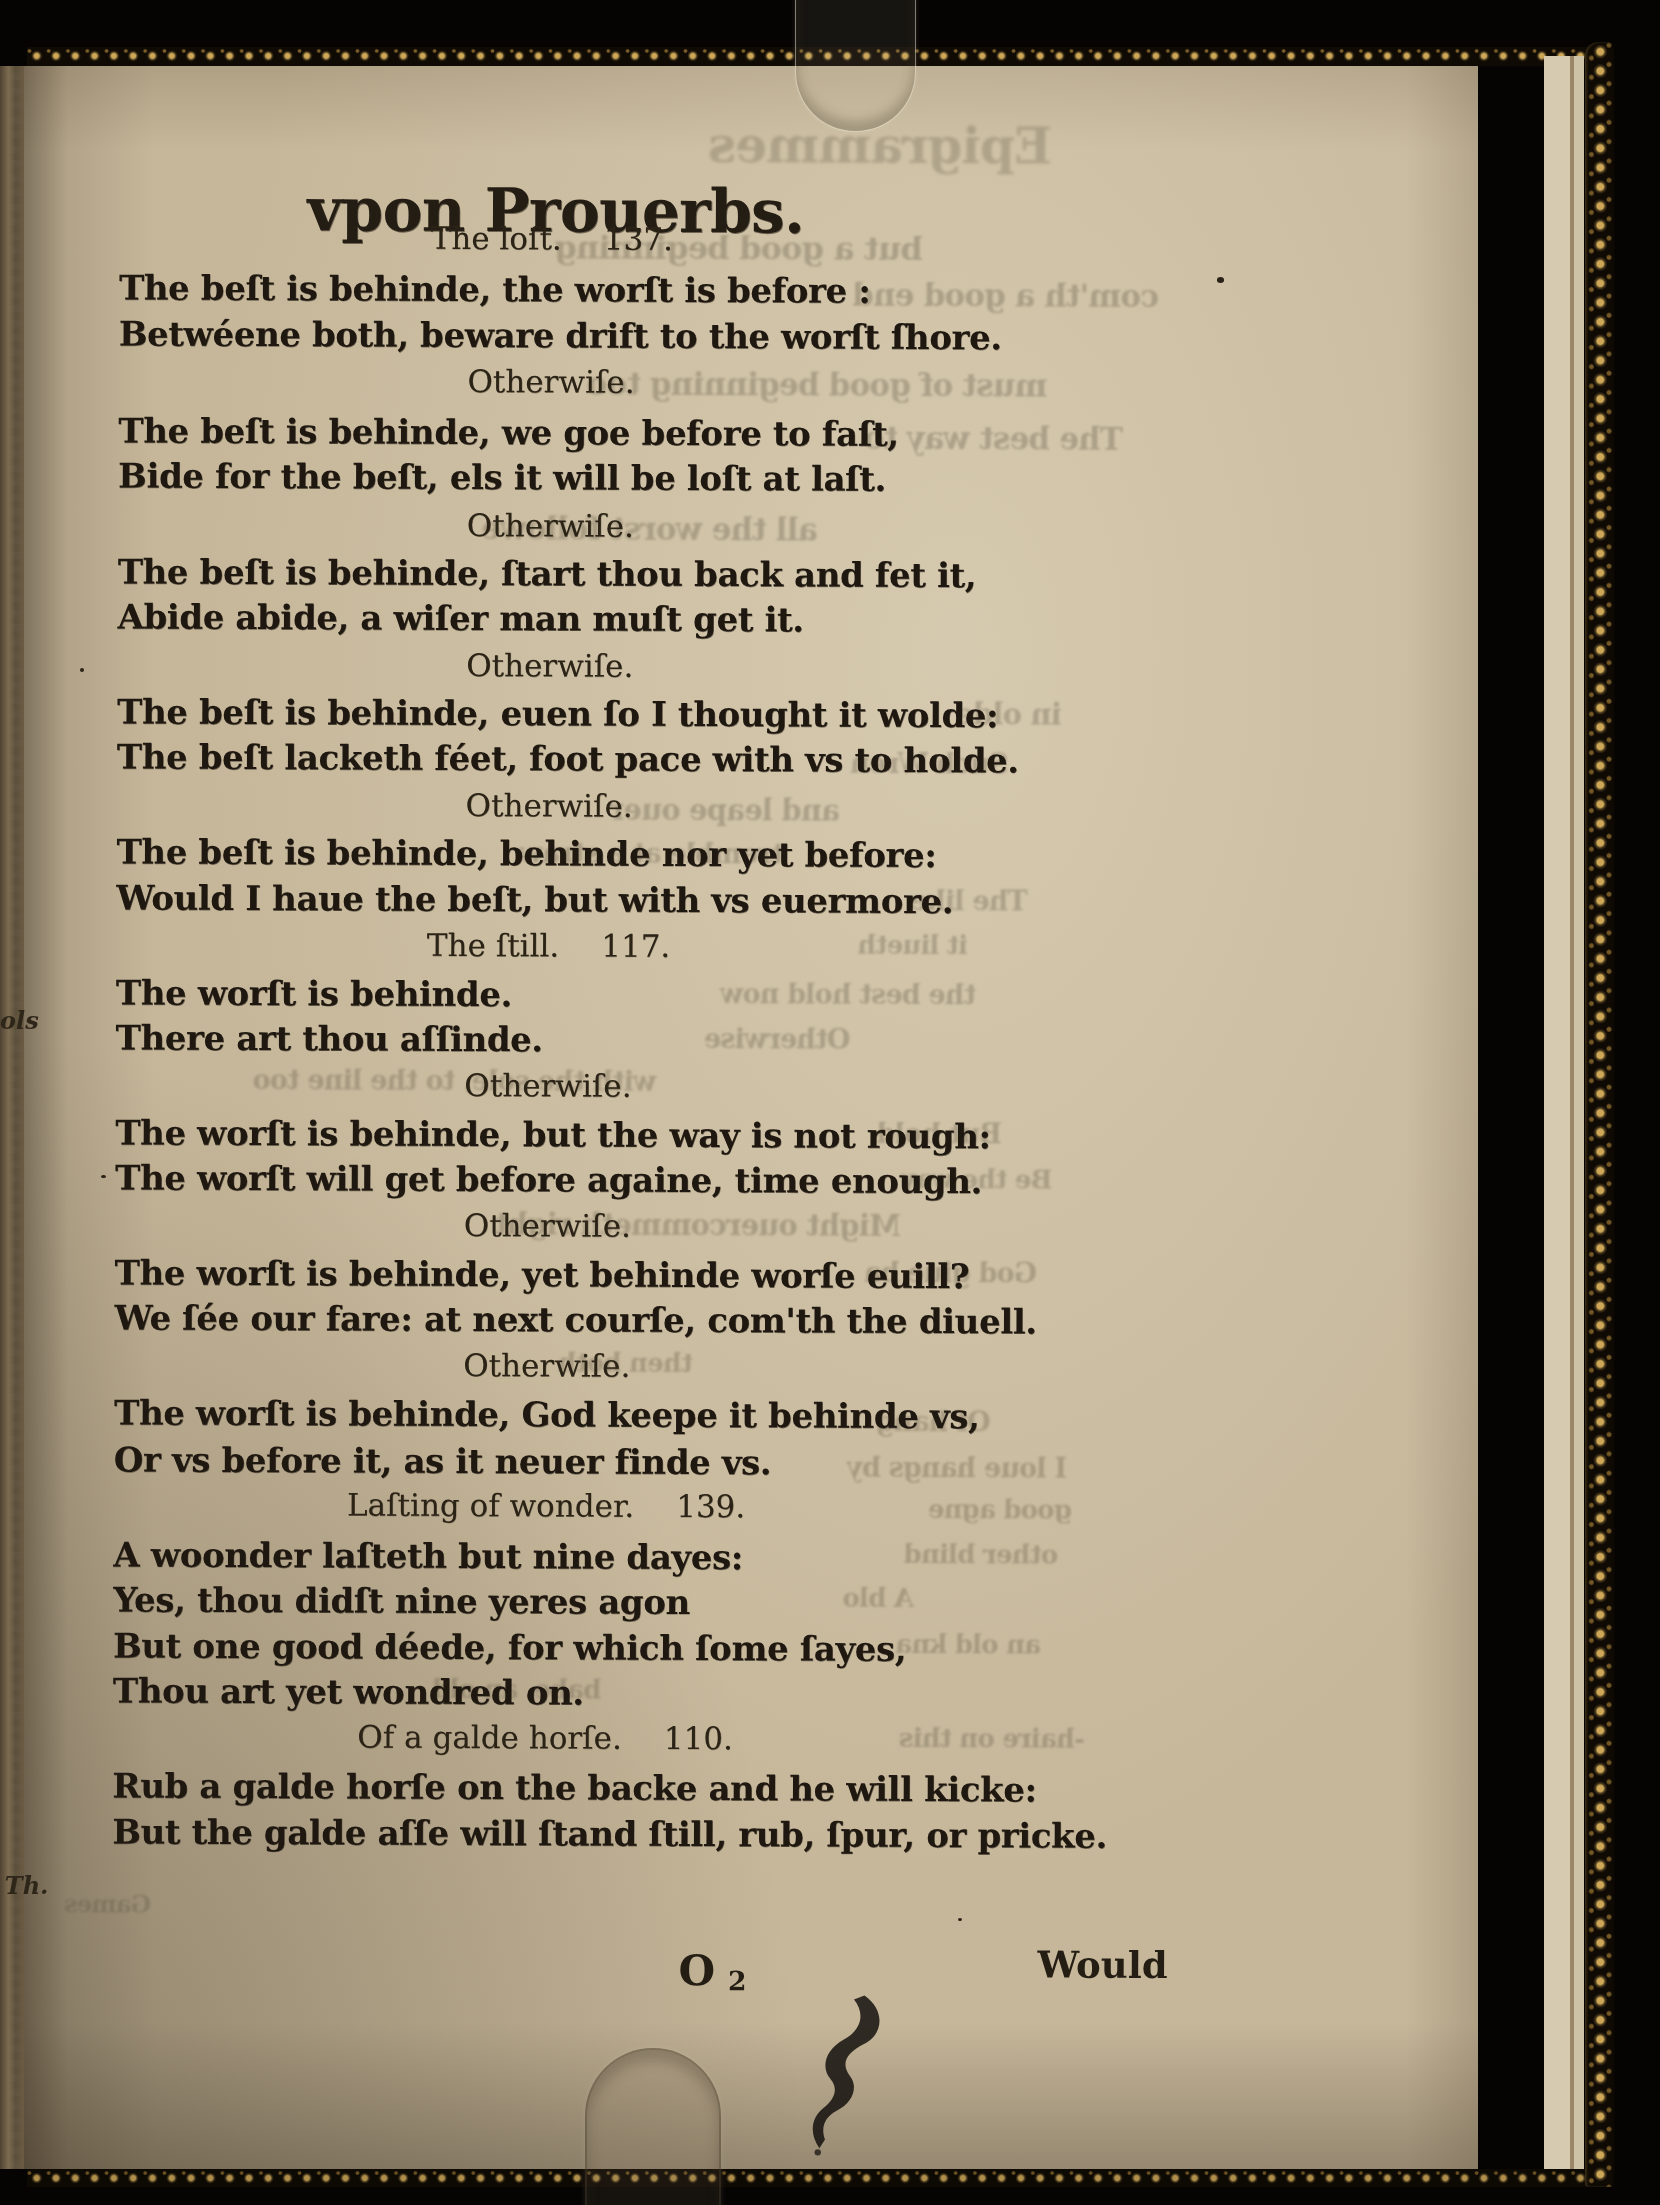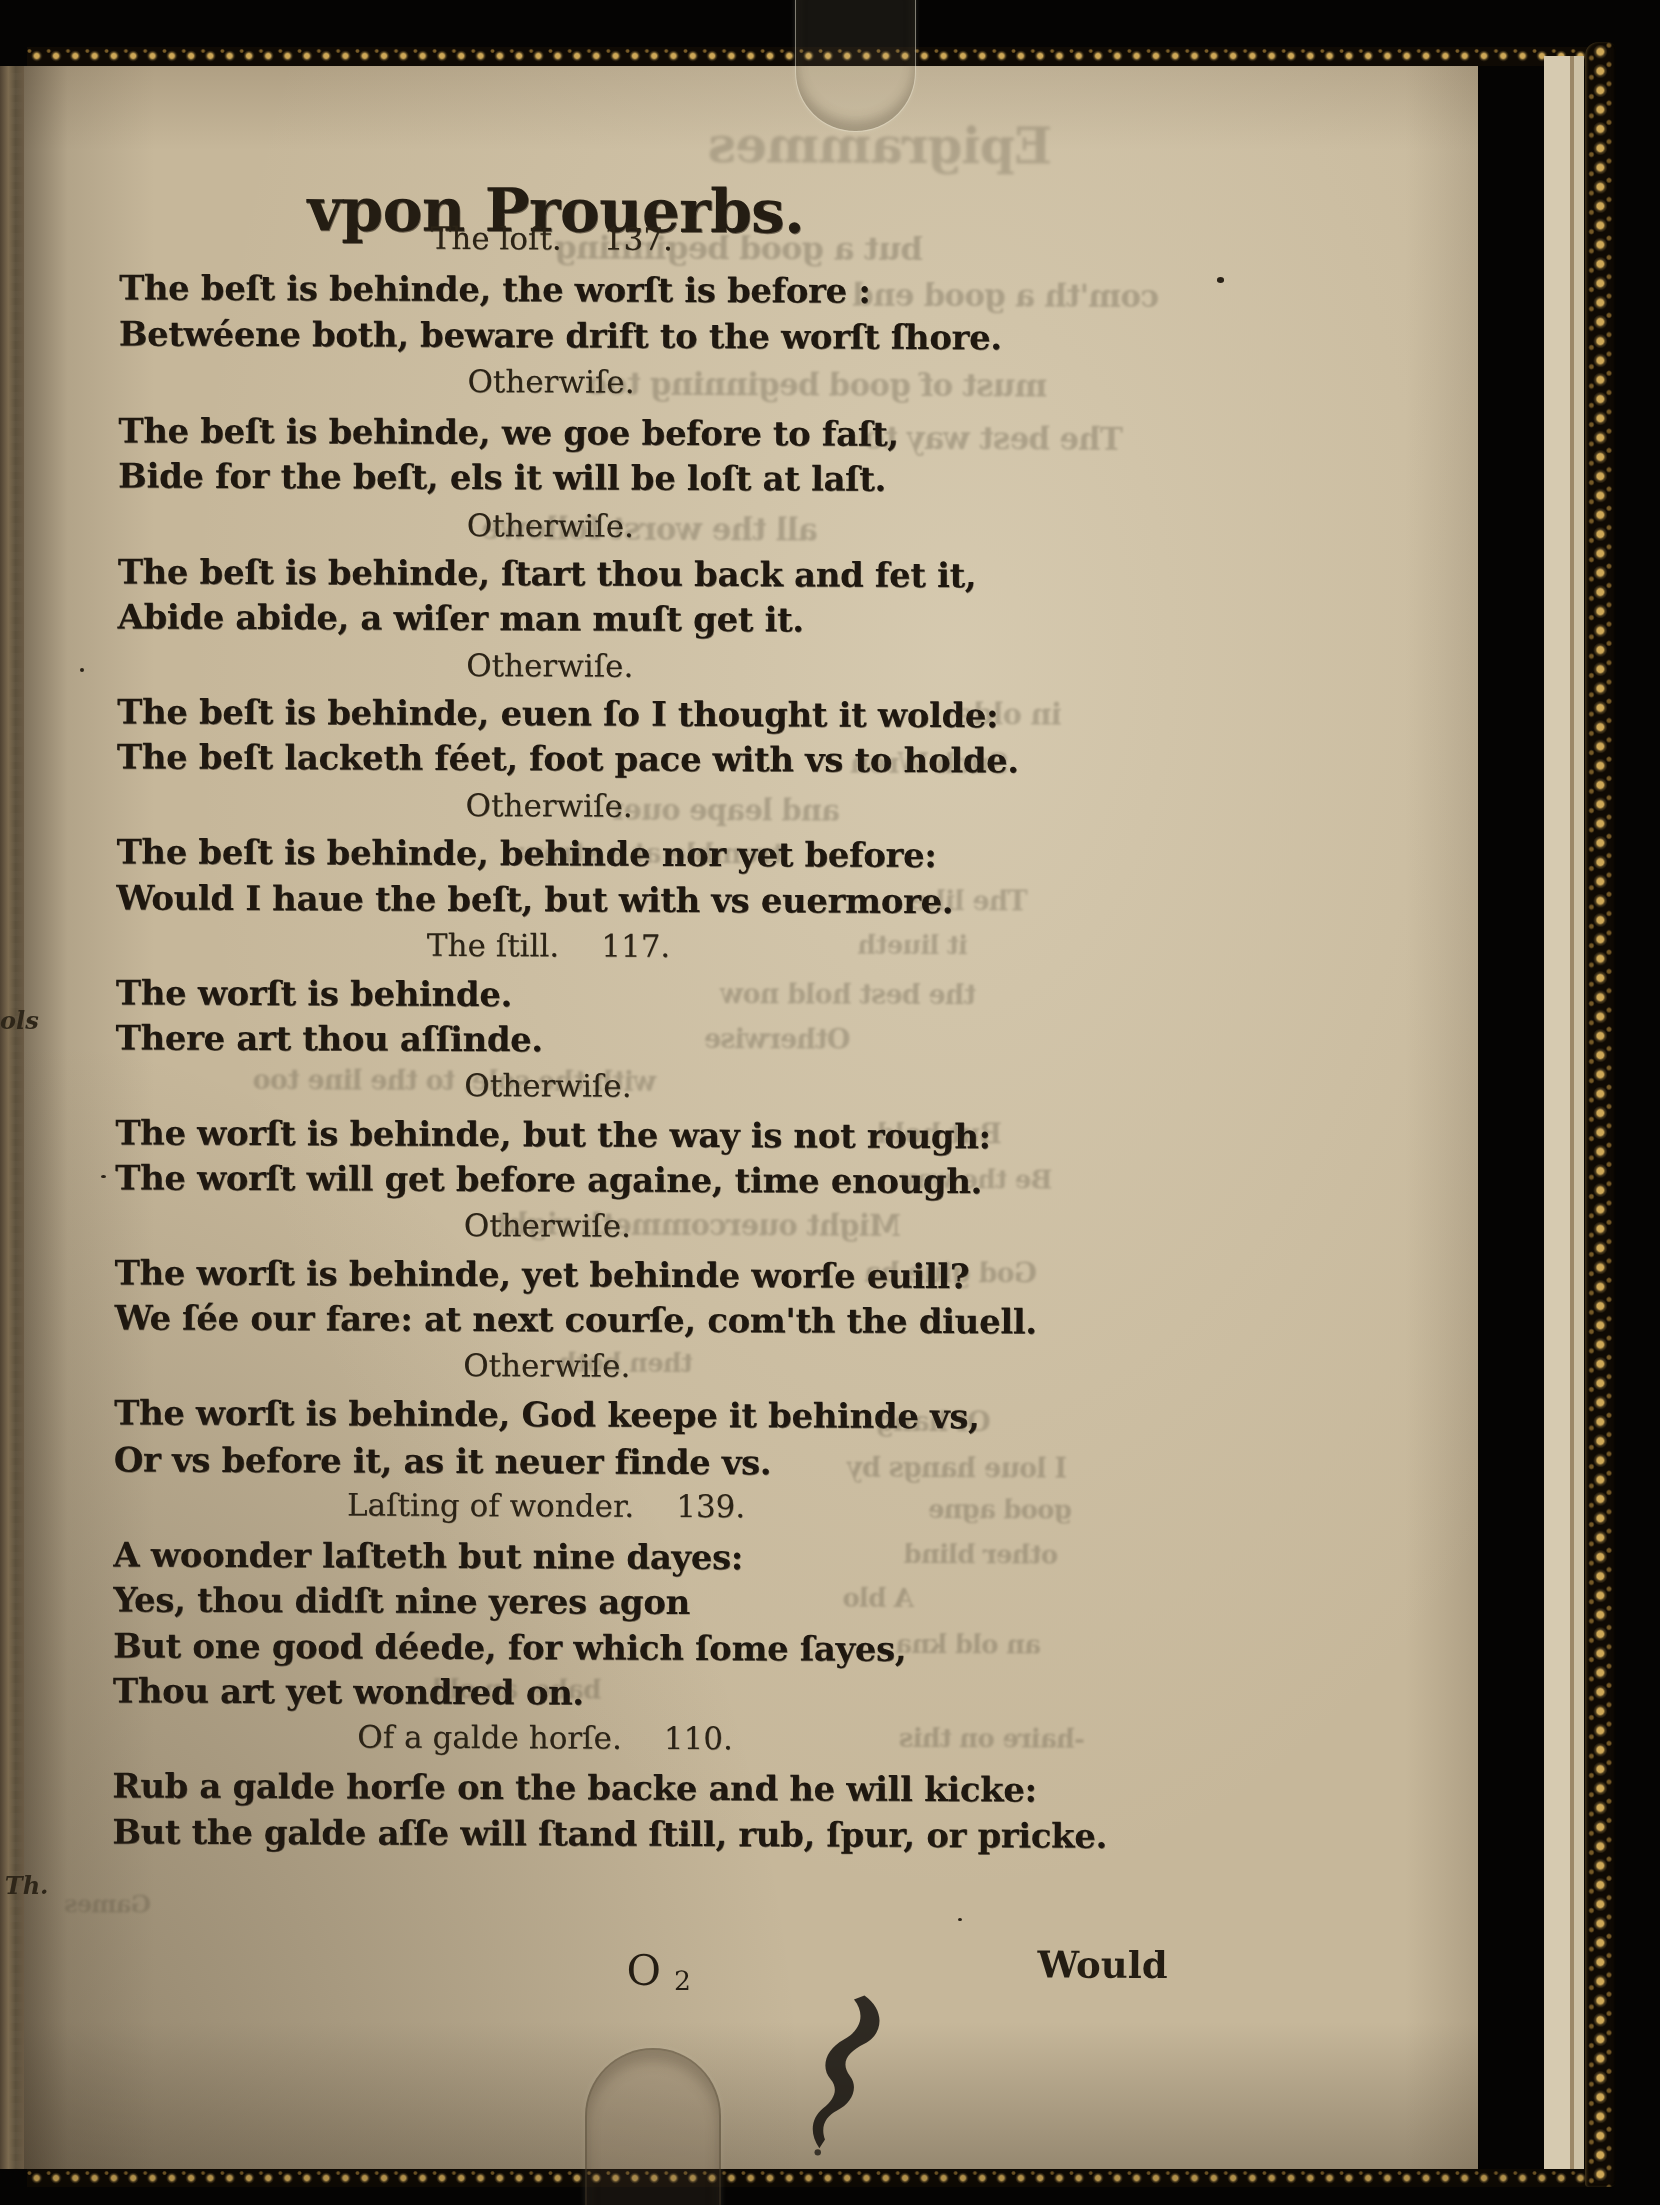--- a/index.html
+++ b/index.html
@@ -47,21 +47,21 @@
   
   .textblock{position:absolute;left:0;top:0;width:100%;height:100%;
     transform:rotate(.25deg);transform-origin:209px 209px;color:#201910;}
   .title{position:absolute;left:283px;top:108px;font-size:60px;font-weight:700;letter-spacing:-0.8px;
     color:#241d13;text-shadow:0.8px 1px 0.6px rgba(34,26,16,.55);white-space:nowrap;}
   .caption{position:absolute;left:121px;width:813px;text-align:center;font-size:31px;
     color:#2b2316;text-shadow:0.4px 0.6px 0.4px rgba(43,35,22,.4);white-space:nowrap;}
   .capnum{margin-left:42px;}
   .verse{position:absolute;left:95px;font-size:34px;font-weight:700;letter-spacing:-0.4px;
     color:#1f1810;text-shadow:0.5px 0.7px 0.6px rgba(31,24,15,.5);white-space:nowrap;}
-  .signature{position:absolute;left:610px;top:1878px;font-size:42px;color:#241d13;white-space:nowrap;}
+  .signature{position:absolute;left:662px;top:1878px;font-size:42px;color:#241d13;white-space:nowrap;font-weight:bold;}
   .signum{font-size:26.6px;position:relative;top:4.8px;margin-left:13px;}
   .catchword{position:absolute;left:1021px;top:1873px;font-size:37px;font-weight:700;color:#241d13;white-space:nowrap;}
 
   .ghost{position:absolute;font-weight:700;color:#564e3c;opacity:.3;filter:blur(1.3px);
     letter-spacing:-0.8px;transform:scaleX(-1);white-space:nowrap;}
   .ghost-big{opacity:.26;filter:blur(1.6px);}
   .margin-frag{position:absolute;font-style:italic;font-weight:700;color:#2e2619;font-size:24px;white-space:nowrap;}
 
   
   .strap-top{position:absolute;left:795px;top:-3.2px;width:119px;height:134px;

